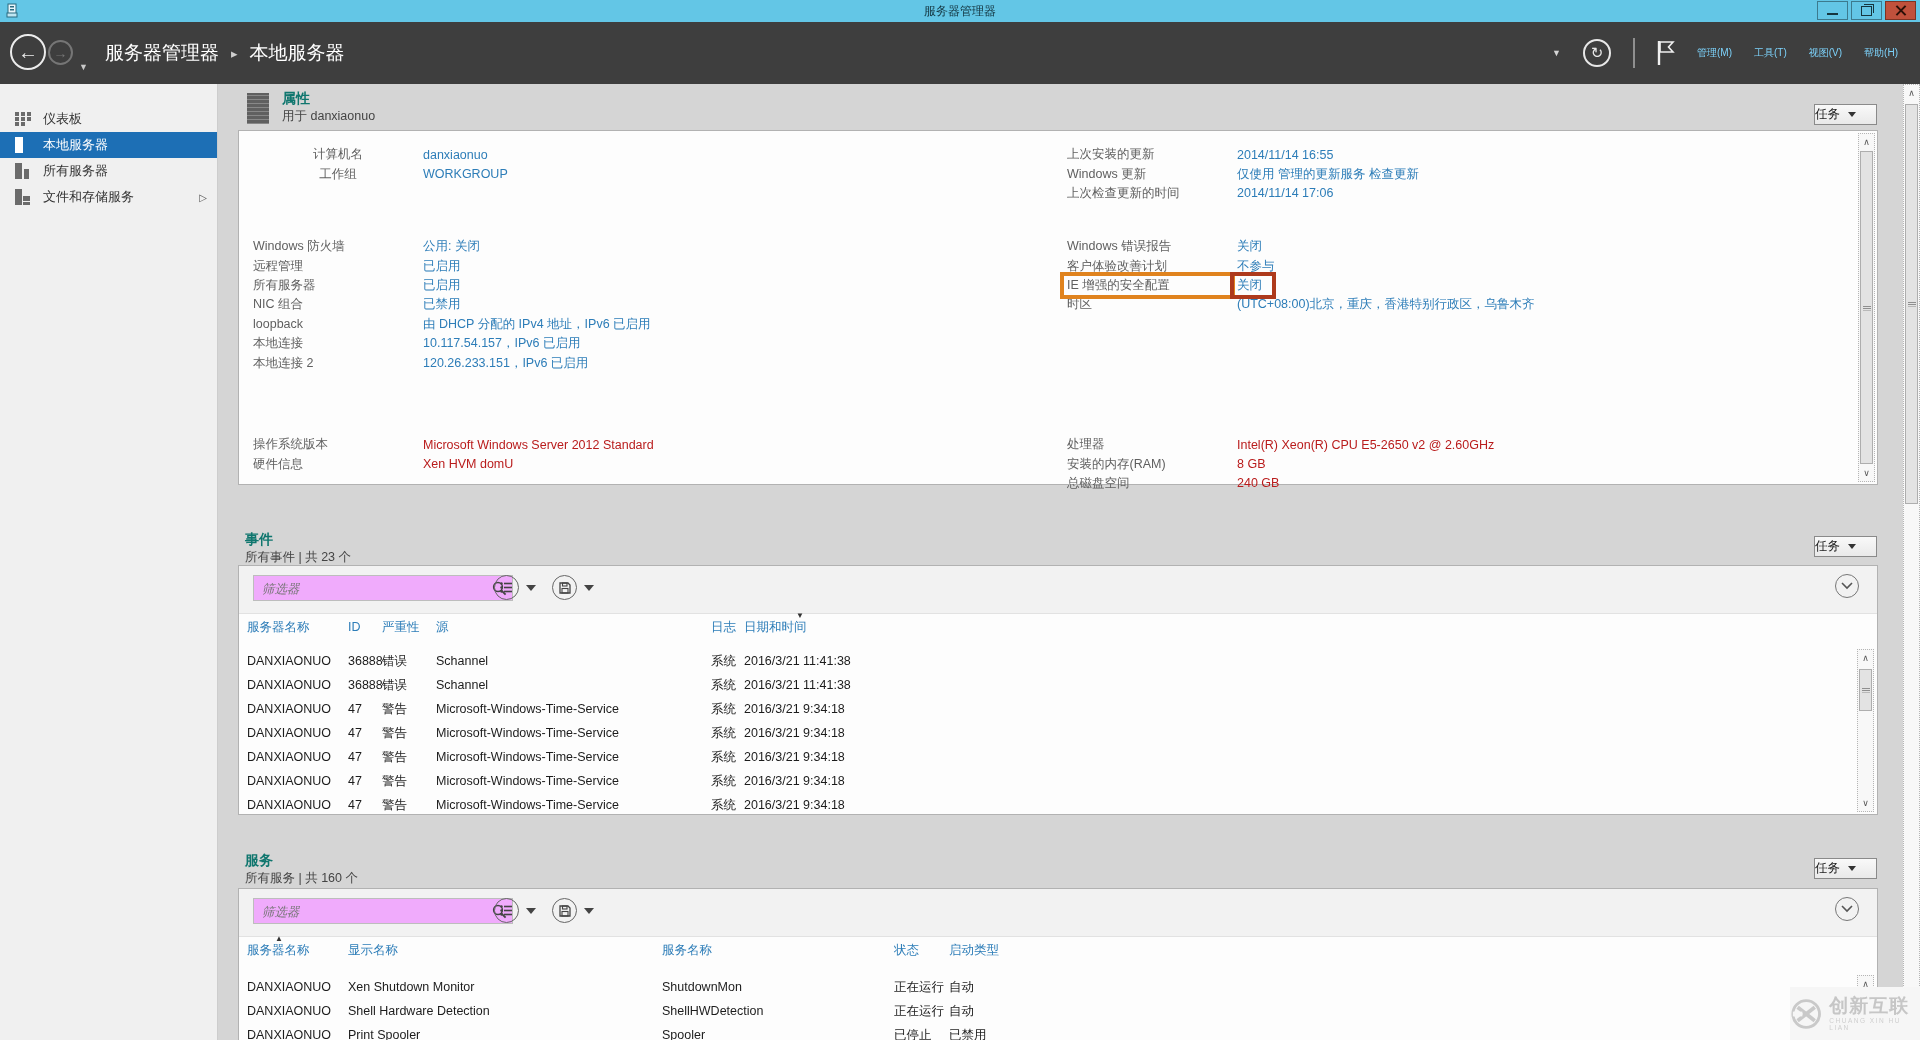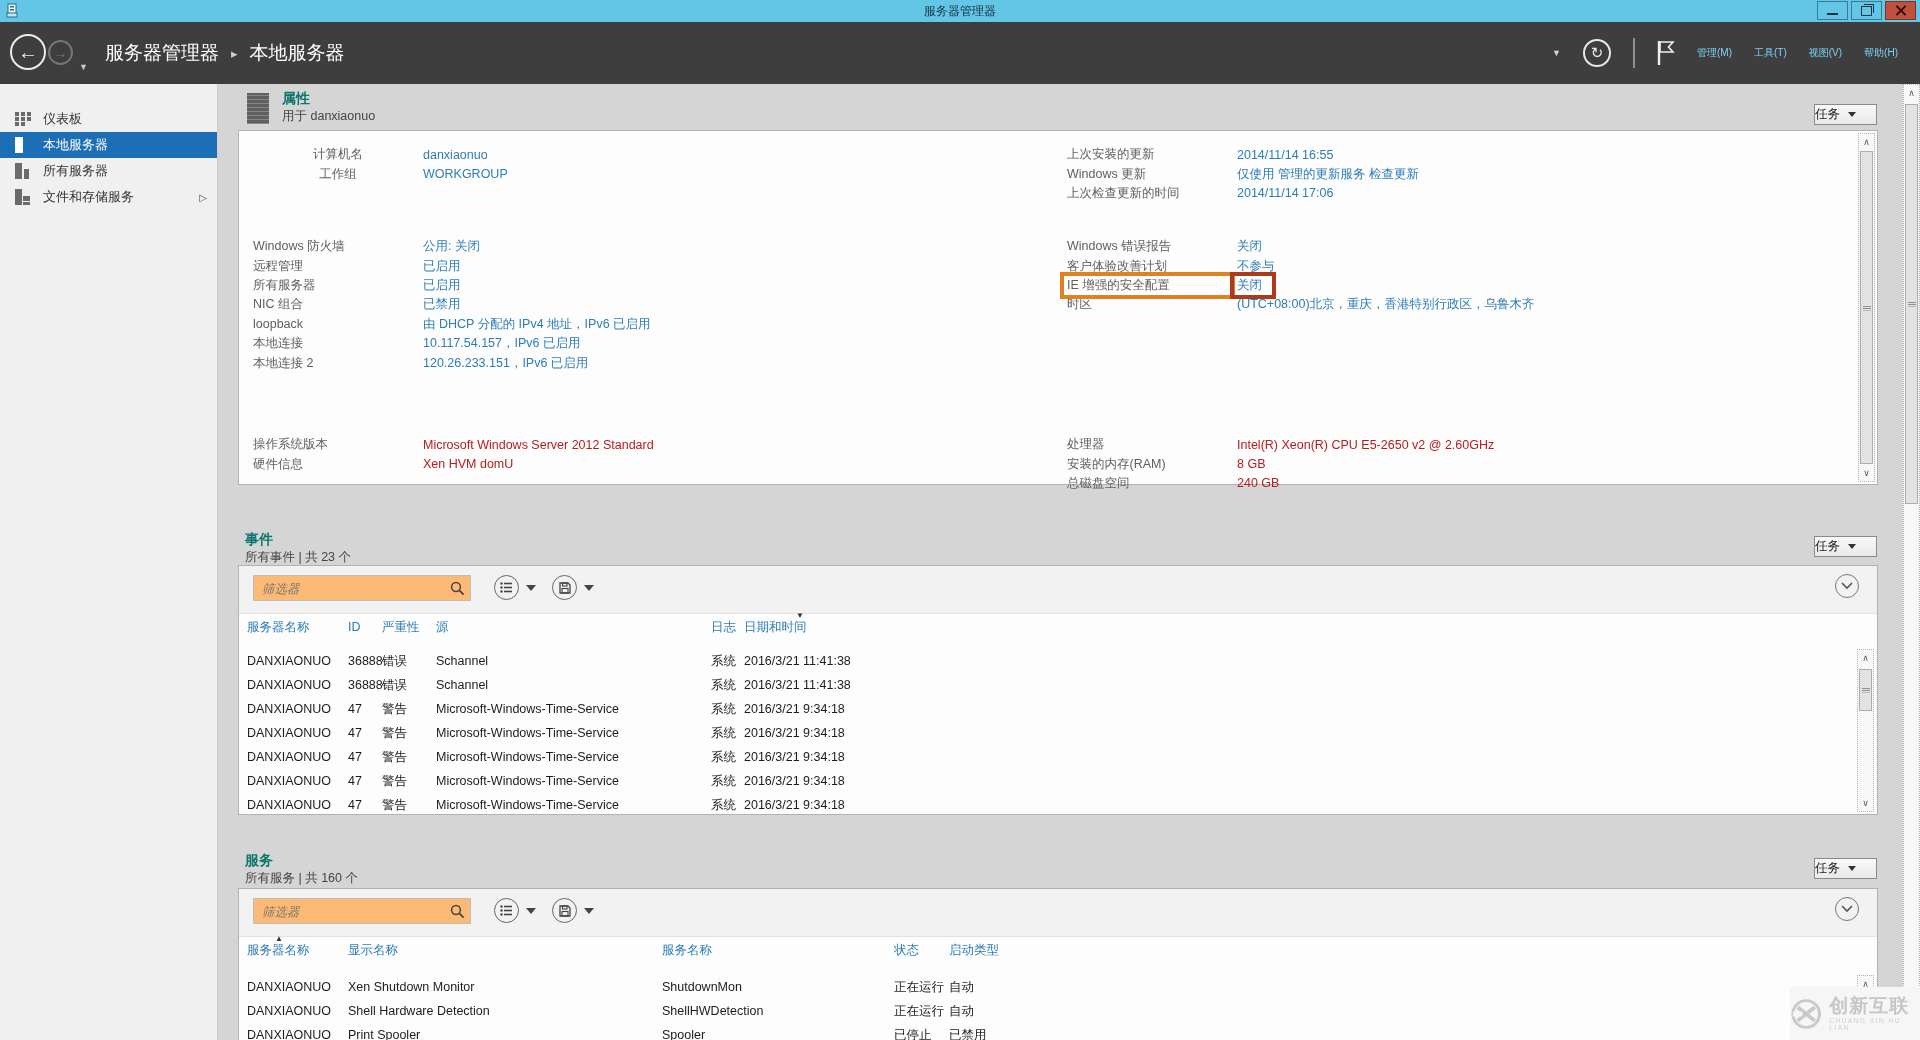--- a/index.html
+++ b/index.html
@@ -65,21 +65,21 @@
   .plabel{width:170px;flex:none;color:#5f5f5f;}
   .pvalue{color:#b91c1c;}
   .pvalue.link{color:var(--link,#2d7db8);cursor:pointer;}
   .prow.hl .plabel{position:relative;}
   .prow.hl .plabel::after{content:"";position:absolute;left:-7px;right:2px;top:-5px;bottom:-5px;border:4px solid var(--highlight_label_box,#e0831e);}
   .prow.hl .pvalue{position:relative;}
   .prow.hl .pvalue::after{content:"";position:absolute;left:-7px;right:-14px;top:-5px;bottom:-5px;border:4px solid var(--highlight_value_box,#ae3a1c);}
 
   
   .toolrow{position:absolute;left:0;right:0;top:0;height:47px;background:#f2f2f2;border-bottom:1px solid #e2e2e2;}
-  .filter-box{position:absolute;left:14px;top:9px;width:218px;height:26px;border:1px solid #bdbdbd;background:#fdba74;box-sizing:border-box;}
+  .filter-box{position:absolute;left:14px;top:9px;width:260px;height:26px;border:1px solid #bdbdbd;background:#f0abfc;box-sizing:border-box;}
   .filter-box input{position:absolute;left:6px;top:2px;width:180px;height:20px;border:none;outline:none;font-style:italic;font-size:12.5px;color:#555;background:transparent;font-family:inherit;}
   .filter-mag{position:absolute;right:5px;top:5px;}
   .tool-btn{position:absolute;top:9px;display:flex;align-items:center;gap:7px;cursor:pointer;}
   .tool-circle{width:25px;height:25px;border:1px solid #666;border-radius:50%;display:flex;align-items:center;justify-content:center;box-sizing:border-box;}
   .tool-caret{width:0;height:0;border-left:5px solid transparent;border-right:5px solid transparent;border-top:6px solid #444;}
   .collapse-btn{position:absolute;right:18px;top:8px;width:22px;height:22px;border:1px solid #777;border-radius:50%;display:flex;align-items:center;justify-content:center;cursor:pointer;}
 
   
   .thead{position:absolute;left:8px;right:30px;top:47px;height:28px;display:grid;align-items:center;font-size:12.5px;color:var(--link,#2d7db8);}
   .thead .hcell{position:relative;cursor:pointer;}

